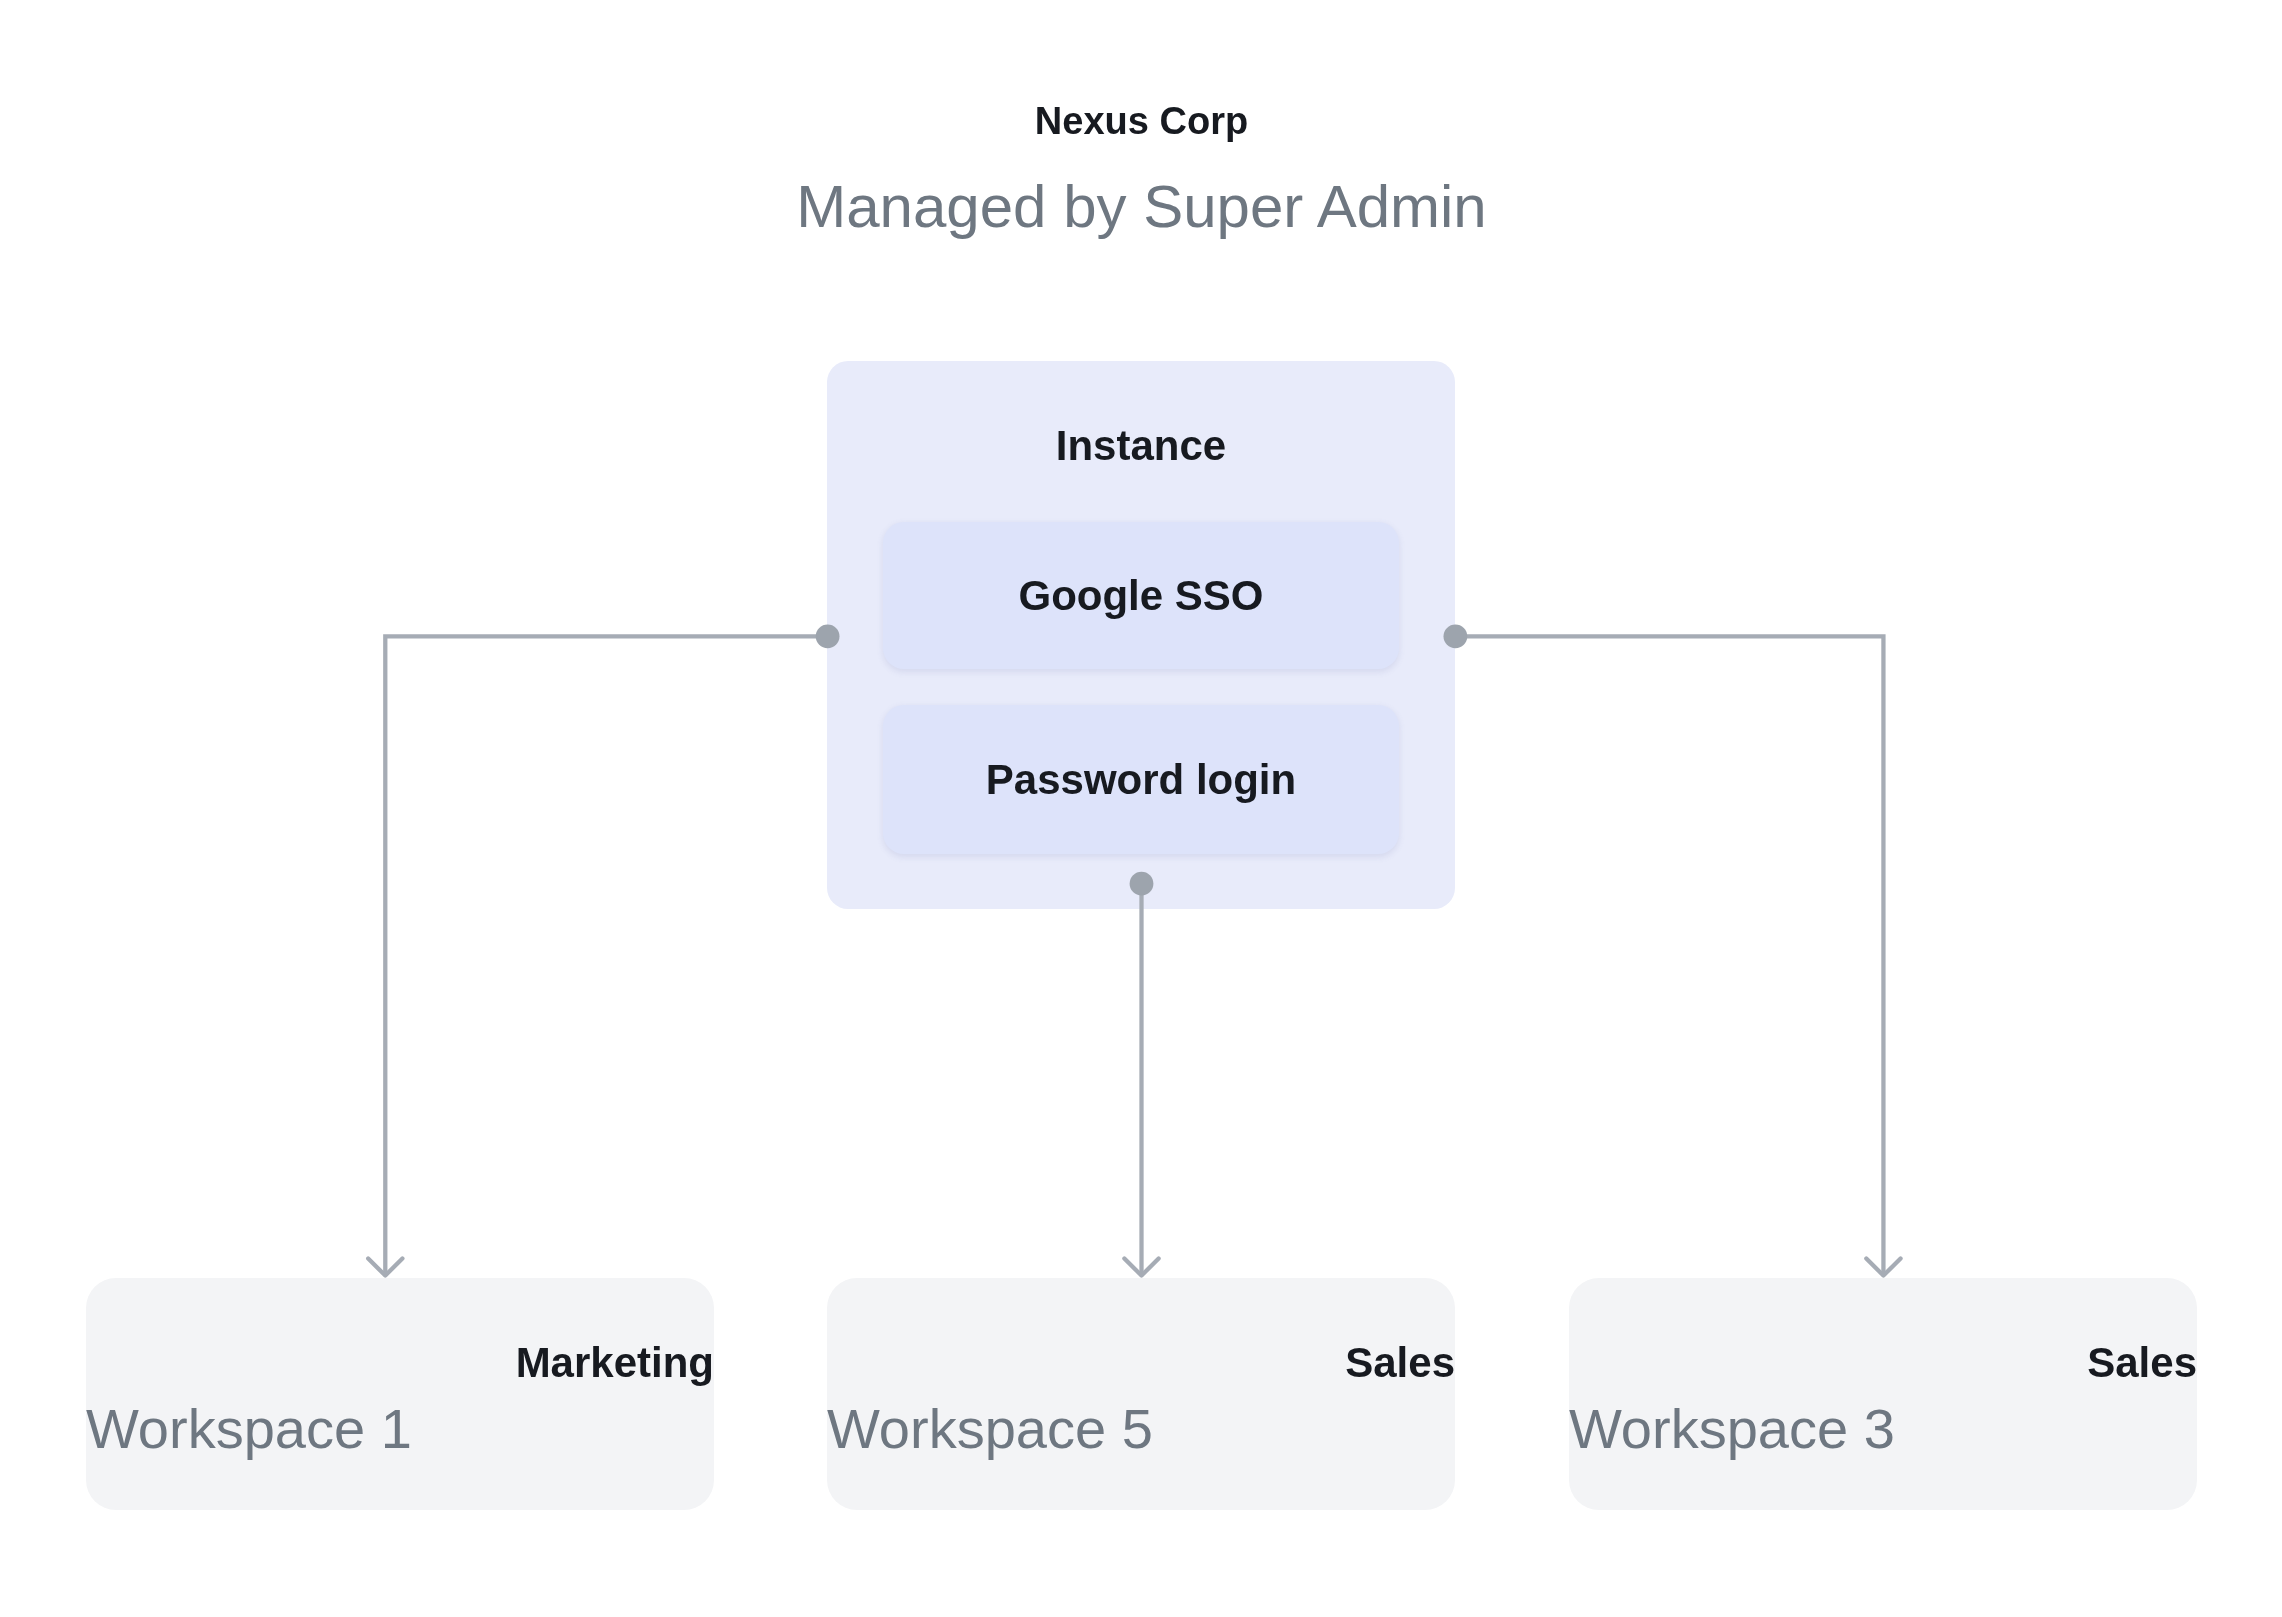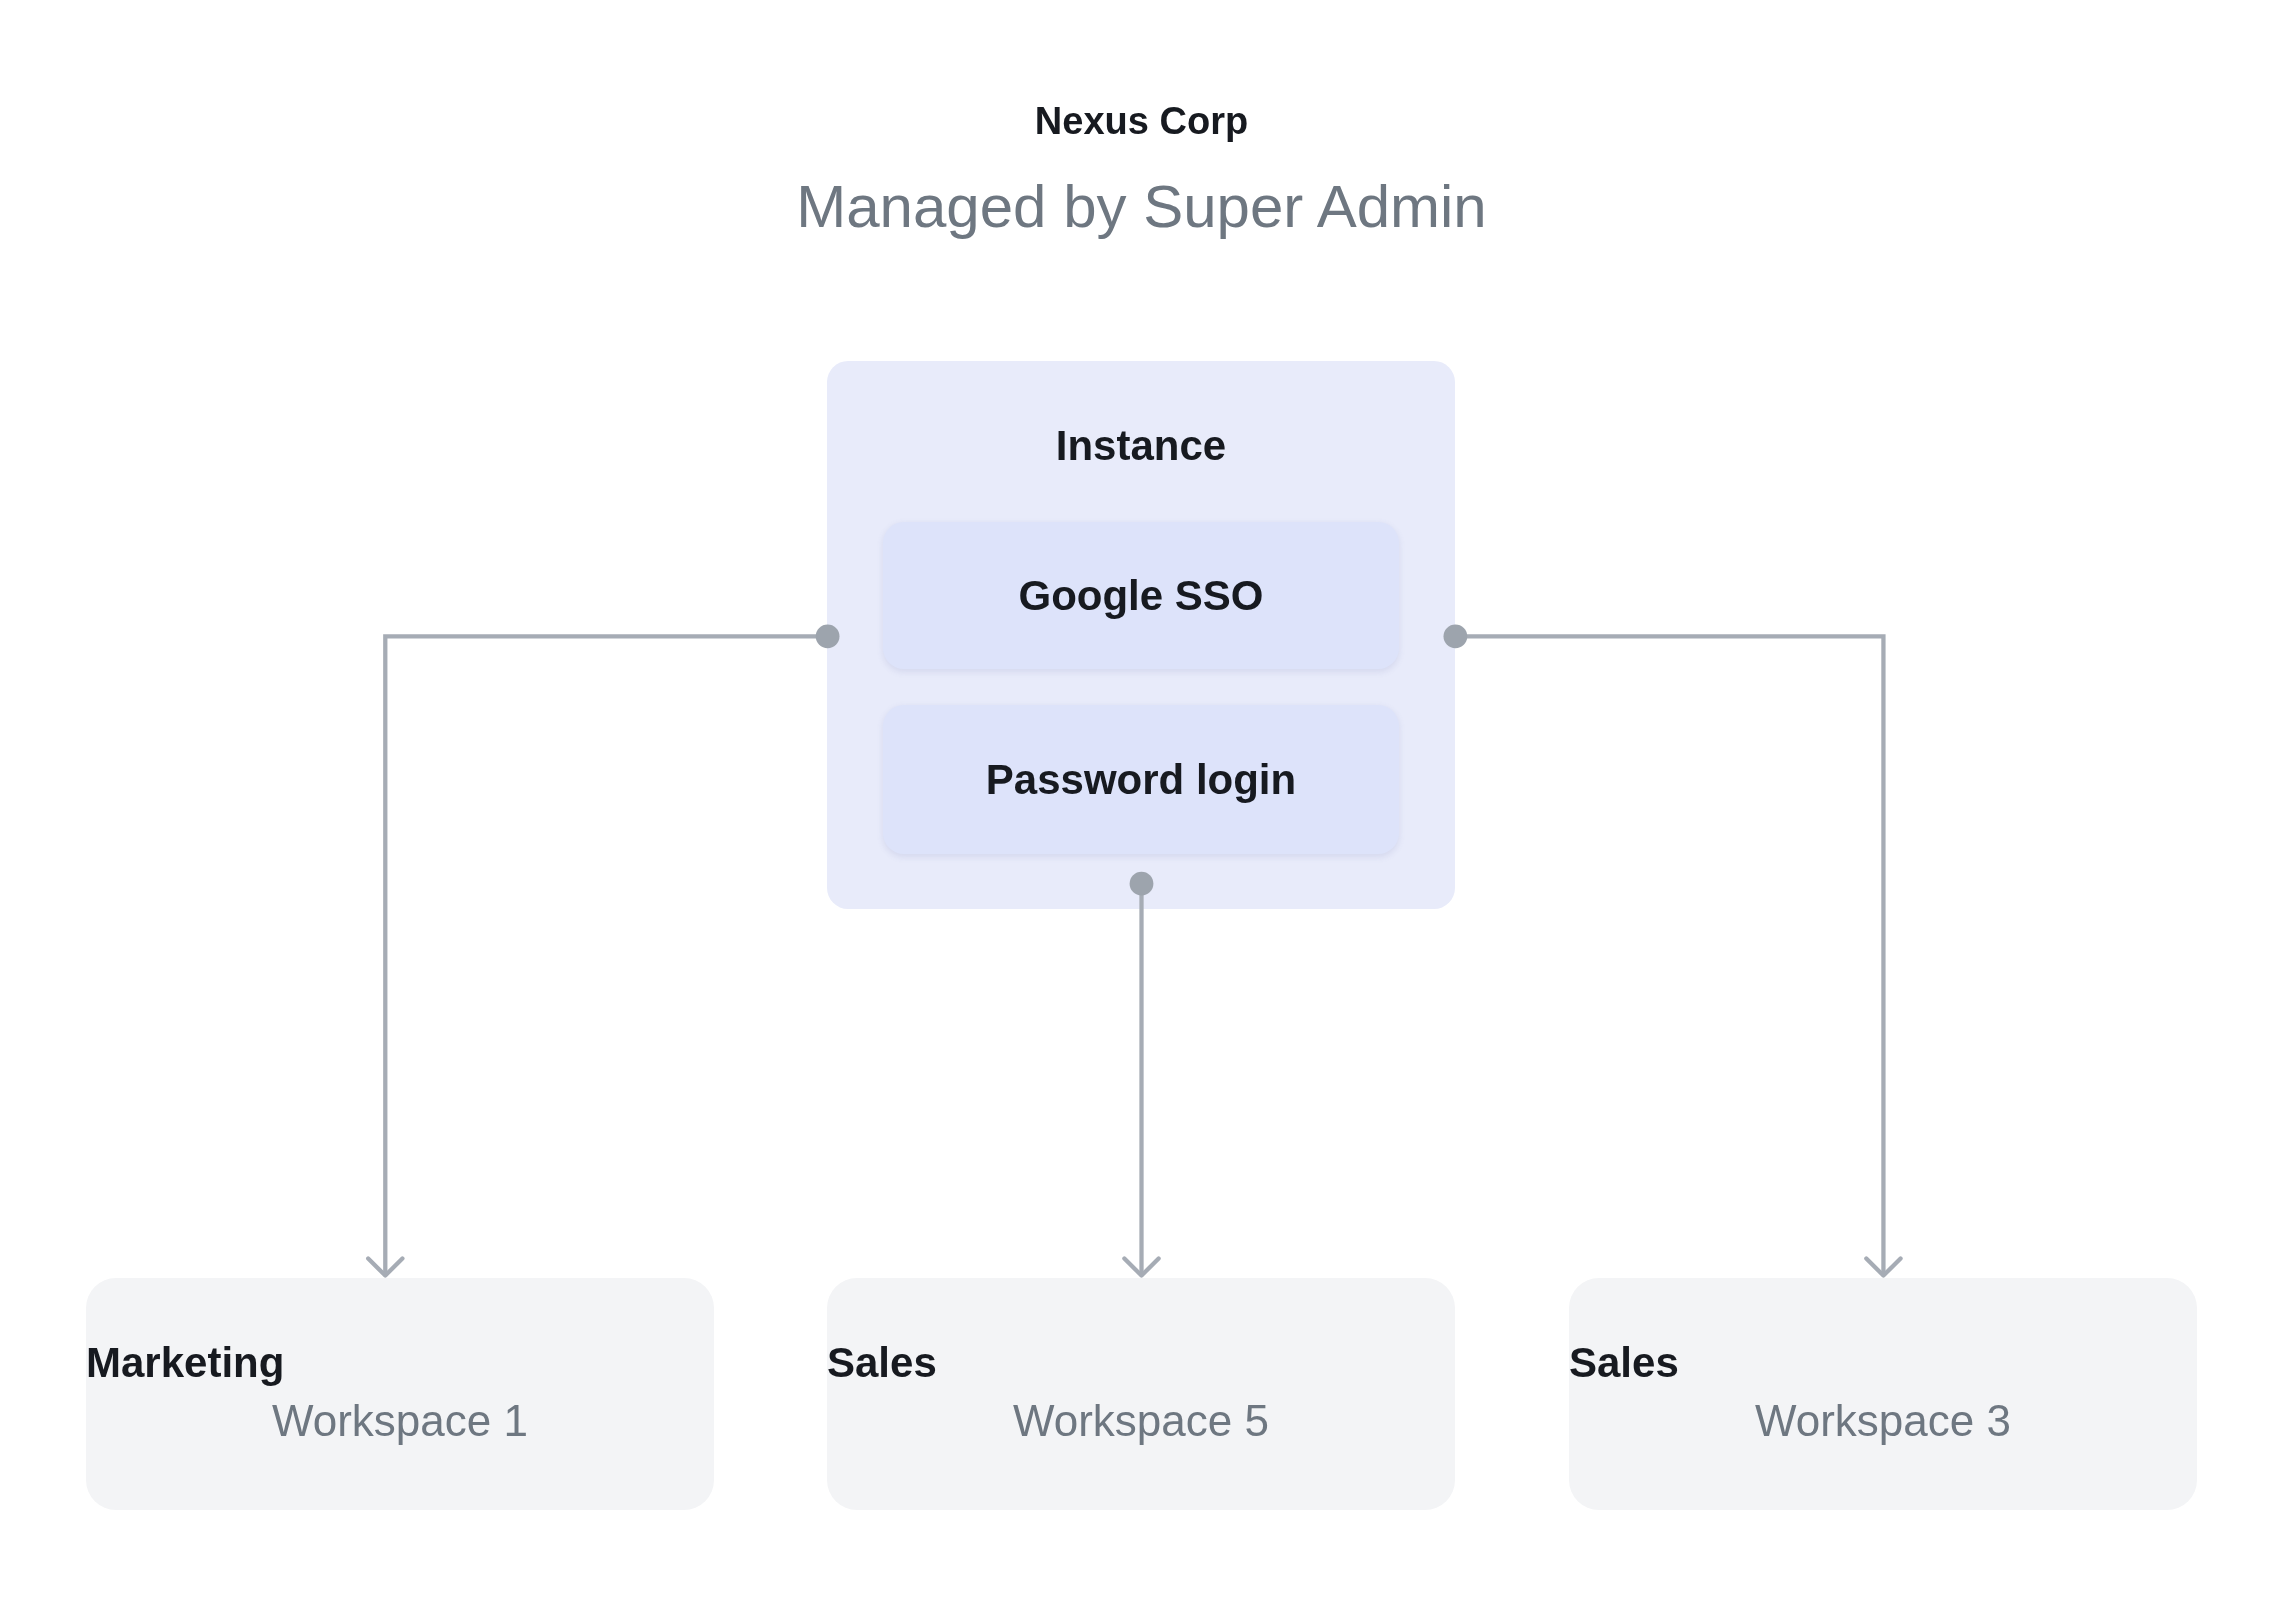--- a/index.html
+++ b/index.html
@@ -41,27 +41,27 @@
   .auth-1 { top: 344px; height: 149px; }
 
   .ws {
     position: absolute; top: 1278px; width: 628px; height: 232px;
     border-radius: 30px; background: var(--workspace-fill, #f3f4f6); z-index: 1;
   }
   .ws-0 { left: 86px; }
   .ws-1 { left: 827px; }
   .ws-2 { left: 1569px; }
   .ws-name {
-    position: absolute; top: 64px; left: 0; width: 100%; text-align: left;
+    position: absolute; top: 64px; left: 0; width: 100%; text-align: right;
     font-size: 42px; line-height: 42px; font-weight: 600;
     color: var(--text-primary, #171a20);
   }
   .ws-sub {
-    position: absolute; top: 122px; left: 0; width: 100%; text-align: center;
-    font-size: 44px; line-height: 42px; font-weight: 400;
+    position: absolute; top: 130px; left: 0; width: 100%; text-align: left;
+    font-size: 56px; line-height: 42px; font-weight: 400;
     color: var(--text-muted, #6e7781);
   }
 
   svg.connectors { position: absolute; left: 0; top: 0; z-index: 2; display: block; }
   .line  { fill: none; stroke: var(--connector, #a6acb5); stroke-width: 4.5; }
   .arrow { fill: none; stroke: var(--connector, #a6acb5); stroke-width: 4.5;
            stroke-linecap: round; stroke-linejoin: round; }
   .dot   { fill: var(--connector-dot, #9da4ad); }
 </style>
 </head>

